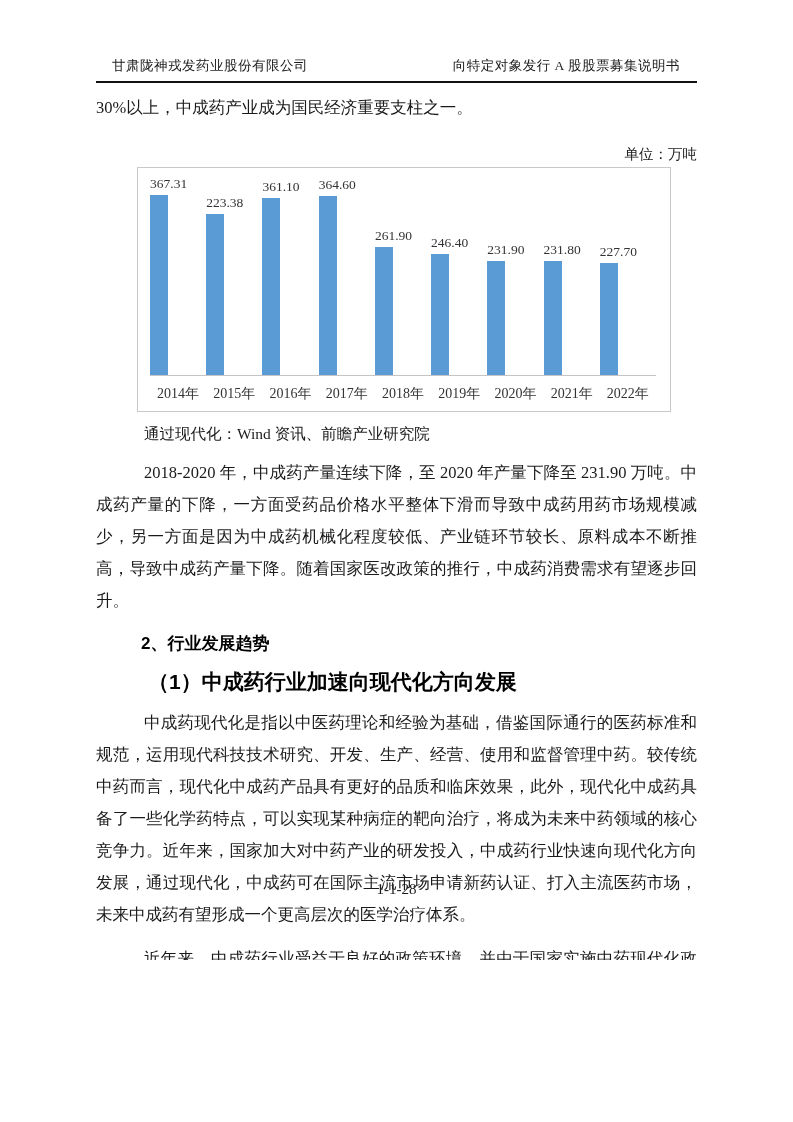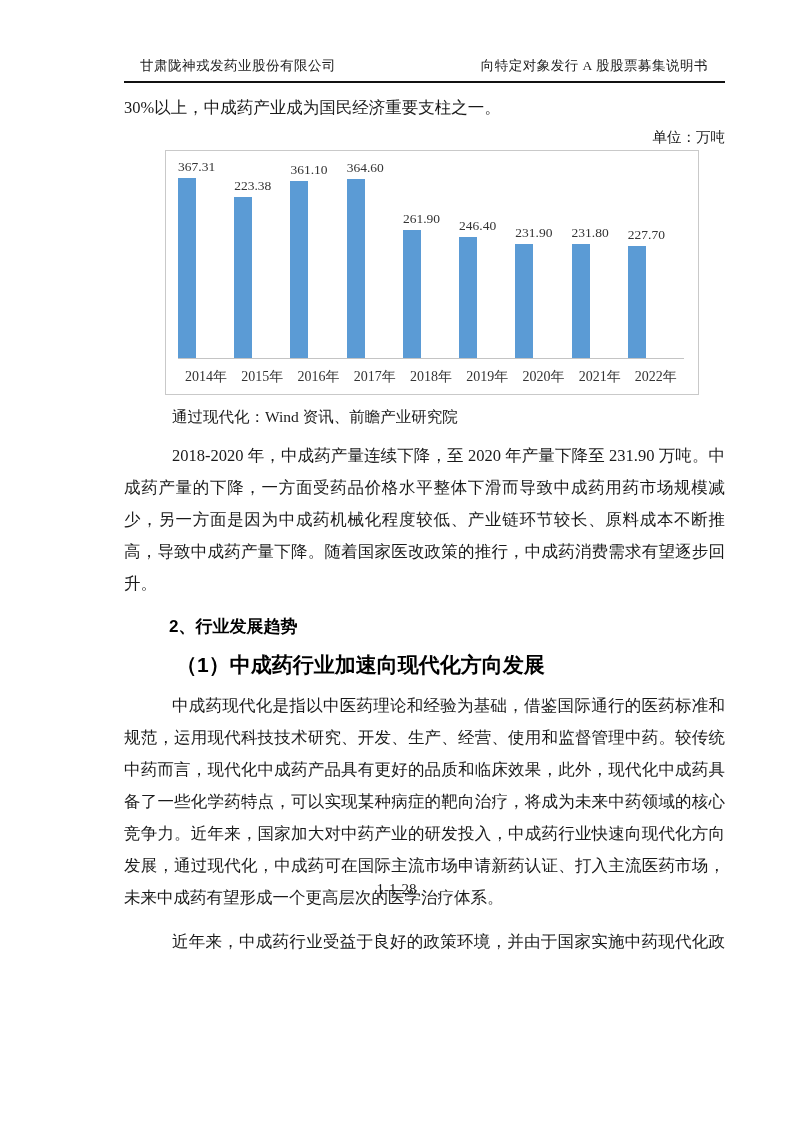--- a/index.html
+++ b/index.html
@@ -5,21 +5,20 @@
   html,body{margin:0;padding:0;background:#ffffff;}
   .page{
     position:relative;
     width:793px;height:960px;
     margin:0 auto;
     background:#ffffff;
     color:#1a1a1a;
     font-family:"Liberation Serif","DejaVu Serif",serif;
     overflow:hidden;
     box-sizing:border-box;
-    padding-left:28px;
   }
   .content{margin:0 96px;width:601px;box-sizing:border-box;}
 
   
   .doc-header{
     padding-top:57px;
     border-bottom:2px solid #111;
   }
   .doc-header-row{
     display:flex;justify-content:space-between;align-items:baseline;
@@ -33,21 +32,21 @@
 
   
   .chart-title{
     margin-top:7px;
     text-align:center;
     font-family:"Liberation Sans","DejaVu Sans",sans-serif;
     font-weight:bold;font-size:16.5px;line-height:21px;
     color:#000;
   }
   .chart-unit{
-    margin-top:7px;
+    margin-top:24px;
     text-align:right;
     font-size:14.5px;line-height:20px;
   }
   .chart-box{
     margin:3px 0 0 41px;
     width:534px;height:245px;
     border:1px solid #c9c9c9;
     background:#fff;
     box-sizing:border-box;
   }

